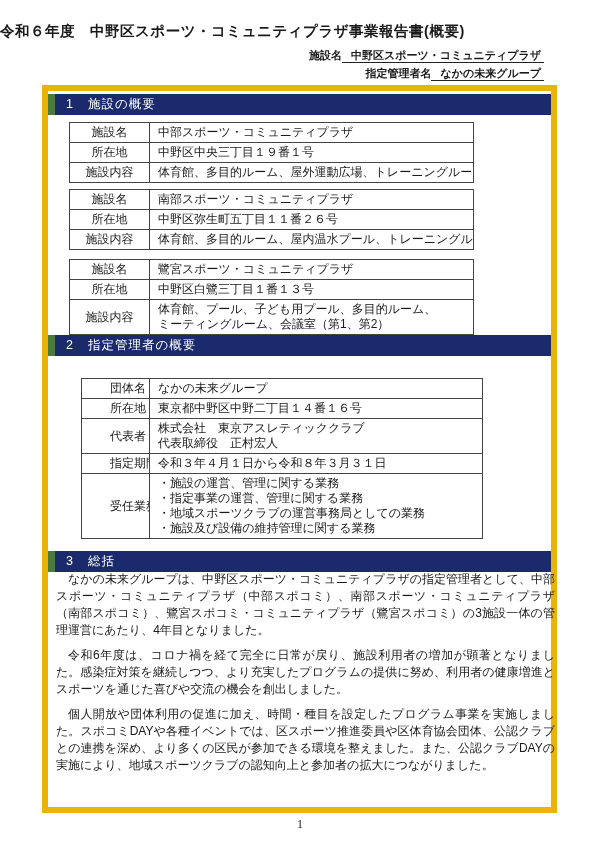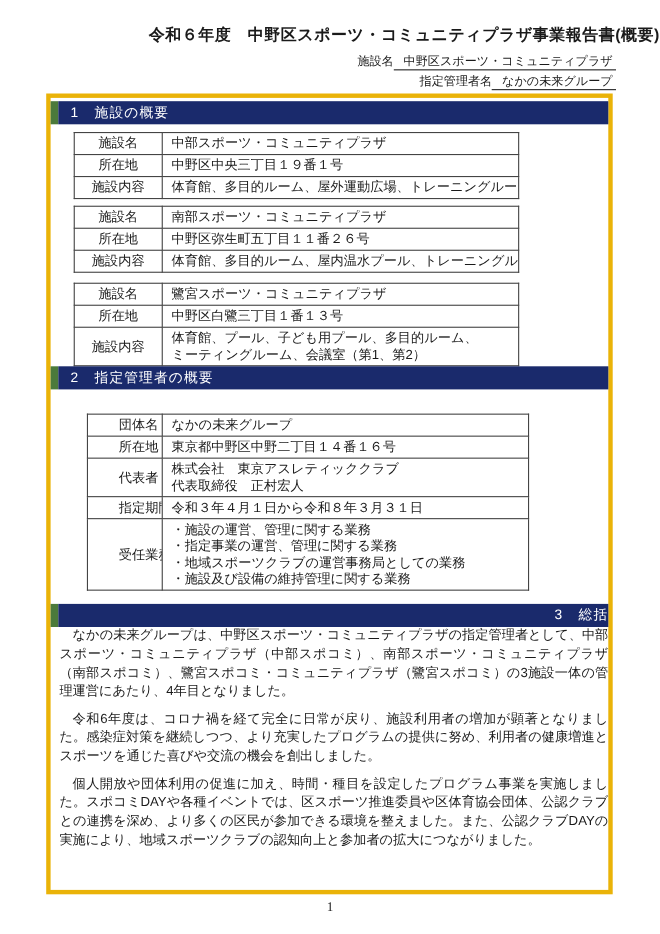--- a/index.html
+++ b/index.html
@@ -13,37 +13,37 @@
   body {
     width: 600px; height: 849px;
     background: #ffffff;
     position: relative;
     overflow: hidden;
     font-family: "Liberation Sans", sans-serif;
     color: var(--ink);
   }
   .doc-title {
     position: absolute; top: 22px; left: 0; width: 600px;
-    text-align: right;
+    text-align: left;
     font-size: 14.5px; font-weight: bold; letter-spacing: 0.5px;
   }
   .hline {
-    position: absolute; right: 40px;
-    font-size: 11px; font-weight: normal; white-space: nowrap;
+    position: absolute; right: 56px;
+    font-size: 11px; font-weight: bold; white-space: nowrap;
   }
   .hline-1 { top: 48px; }
   .hline-2 { top: 66px; }
   .hval {
     border-bottom: 1px solid #222;
     padding: 0 3px 1px 9px;
   }
   .content-box {
     position: absolute; left: 42px; top: 85px;
     width: 515px; height: 728px;
-    border: 4px solid #eab308;
+    border: 6px solid #eab308;
     background: #fff;
   }
   .sec-hdr {
     position: absolute; left: 0;
     display: flex; height: 21px; width: 100%;
   }
   .sec-accent { width: 7px; height: 21px; background: var(--green); flex: none; }
   .sec-bar {
     width: 501px; height: 21px; background: var(--navy);
     color: #fff; font-size: 12.5px; line-height: 21px;
@@ -72,21 +72,21 @@
   .t3 { top: 168px; }
   .t-sec2 { left: 33px; top: 287px; width: 402px; }
   .t-sec2 td.lbl { width: 68px; padding-left: 28px; }
   .ftable td.ml {
     white-space: pre-line;
     line-height: 15px;
     padding-top: 2px; padding-bottom: 2px; margin-top: 24px;
   }
   .hdr1 { top: 3px; }
   .hdr2 { top: 244px; }
-  .hdr3 { top: 460px; text-align: right; }
+  .hdr3 { top: 460px; }
   .summary {
     position: absolute; left: 8px; top: 480px; width: 499px;
     font-size: 12px; line-height: 17px;
     text-align: justify;
   }
   .summary p { margin: 0 0 8px 0; text-indent: 12px; }
   .page-num {
     position: absolute; top: 817px; left: 0; width: 600px;
     text-align: center;
     font-family: "Liberation Serif", serif;

